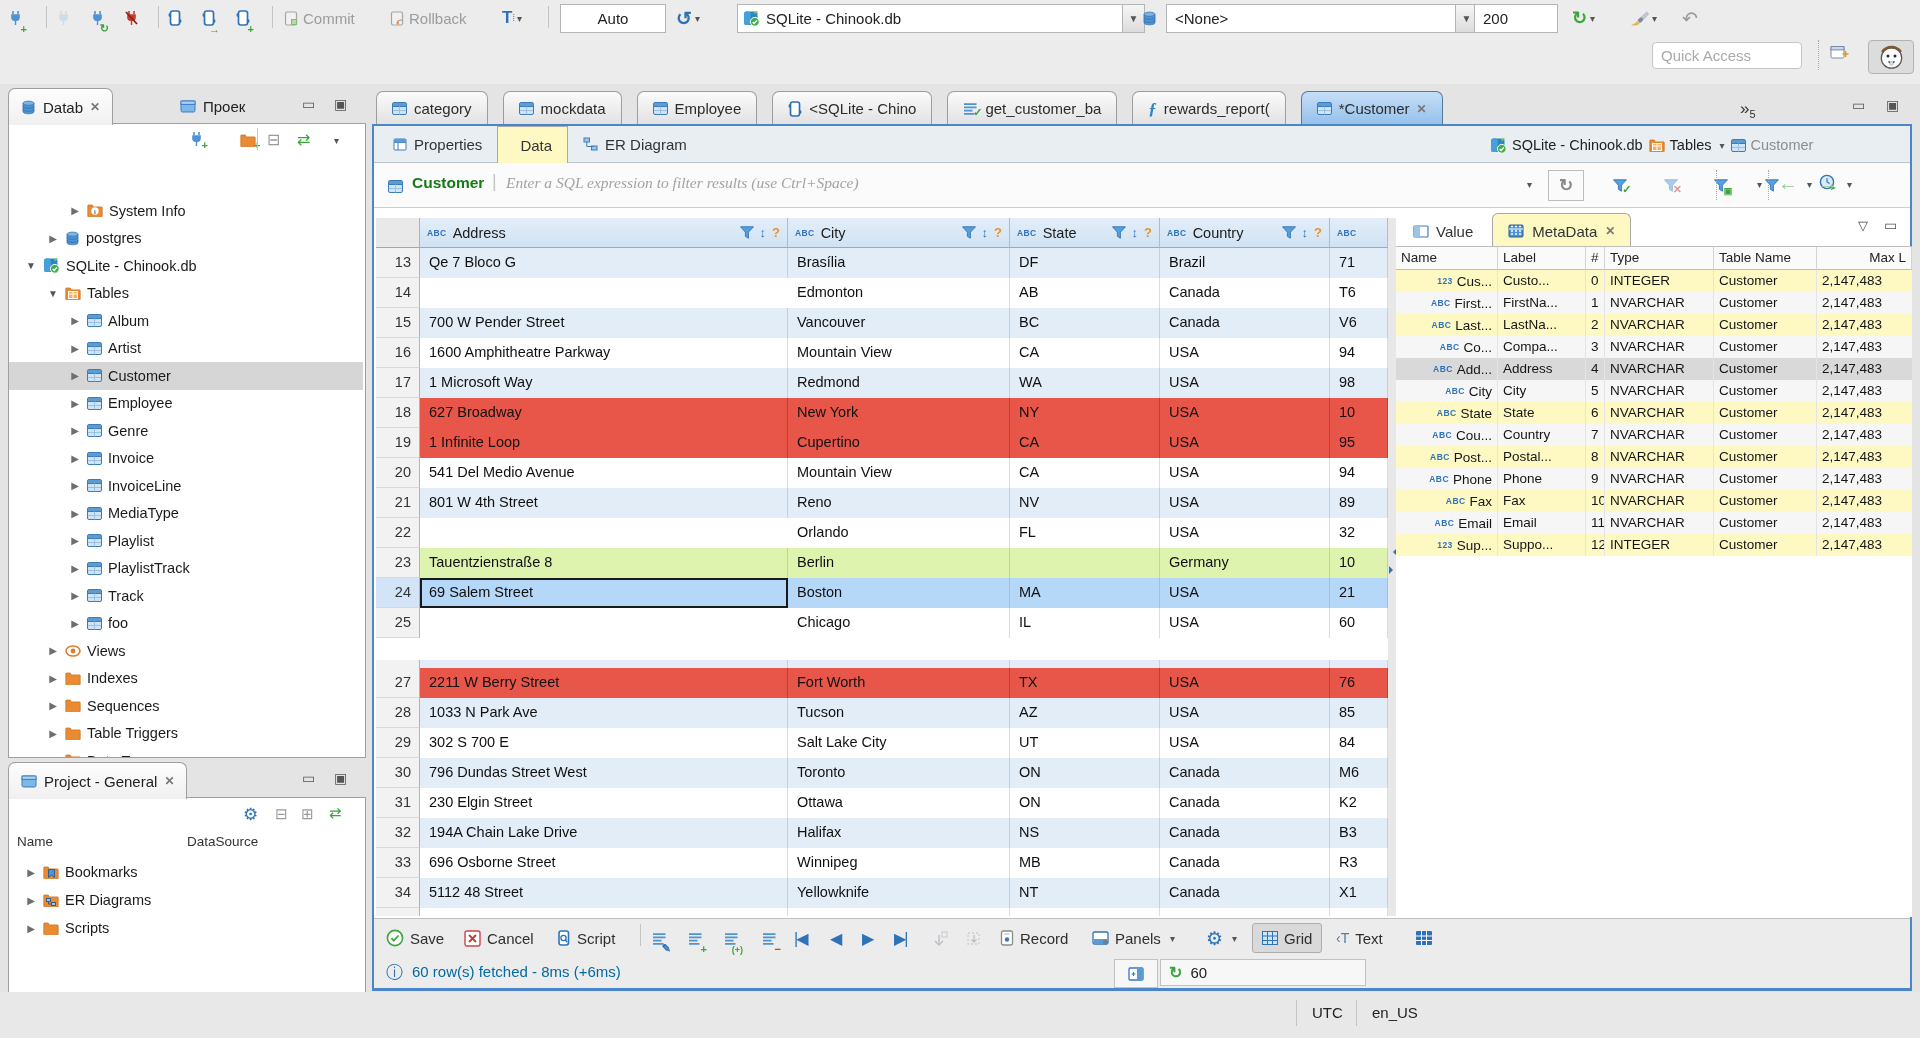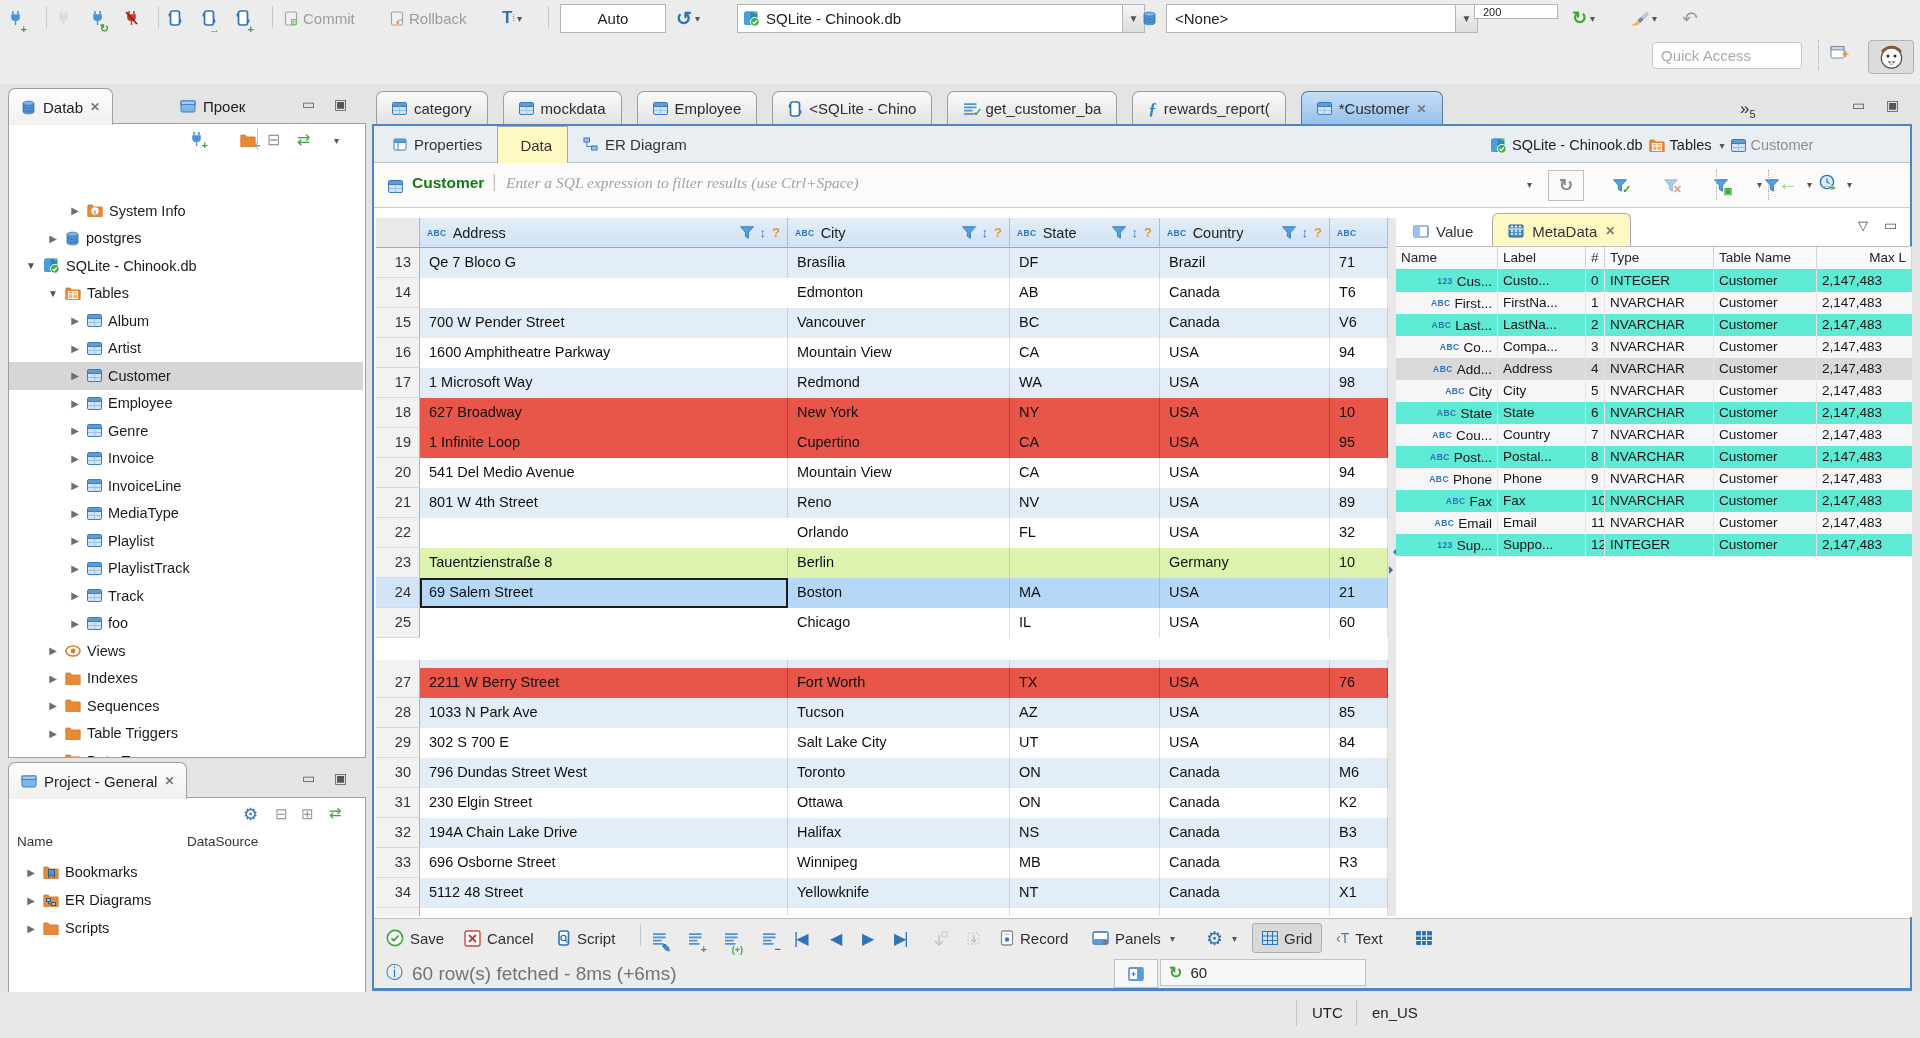--- a/index.html
+++ b/index.html
@@ -40,21 +40,21 @@
   .row.red{background:var(--row-red)}
   .row.green{background:var(--row-green)}
   .row.sel{background:var(--row-sel)}
   .rn{position:absolute;left:0;top:0;width:44px;height:30px;box-sizing:border-box;background:#f2f2f2;border-right:1px solid #b3b3b3;border-bottom:1px solid #d8d8d8;color:#333;font-size:14.5px;text-align:right;padding-right:8px;line-height:29px}
   .row.sel .rn{background:#d3e4f8}
   .gc{position:absolute;top:0;height:30px;box-sizing:border-box;line-height:29px;padding:0 9px;font-size:14.5px;color:#101010;white-space:nowrap;overflow:hidden;border-right:1px solid rgba(100,125,150,.25)}
   .row.red .gc{border-right:1px solid rgba(120,20,10,.35)}
   .focus-cell{outline:2px solid #1a1a1a;outline-offset:-2px}
   
   .mh{position:absolute;top:0;height:23px;box-sizing:border-box;background:#fafafa;border-right:1px solid #d4d4d4;border-bottom:1px solid #bdbdbd;font-size:13.5px;color:#222;line-height:22px;padding:0 5px;overflow:hidden;white-space:nowrap}
-  .mr{position:absolute;left:0;width:516px;height:22px;background:#5eead4}
+  .mr{position:absolute;left:0;width:516px;height:22px;background:#fef9c3}
   .mr.odd{background:#f6f6f6}
   .mr.sel{background:#d9d9d9}
   .mc{position:absolute;top:0;height:22px;box-sizing:border-box;line-height:21px;font-size:13.5px;color:#151515;padding:0 5px;white-space:nowrap;overflow:hidden;border-right:1px solid #e4e4e4}
   .mc.r{display:flex;justify-content:flex-end;align-items:center;gap:4px}
   
   .bti{position:absolute;top:925px;height:26px;display:flex;align-items:center;gap:6px;font-size:15px;color:#2f2f2f}
   .blue{color:#2e73b8}
   .green{color:#3da53d}
   .gray{color:#9a9a9a}
   input{font-family:"Liberation Sans",sans-serif}
@@ -169,21 +169,21 @@
         <svg width="15" height="15" viewBox="0 0 15 15">
           <path d="M2 3.2v8.6c0 1.2 2.5 2 5.5 2s5.5-.8 5.5-2V3.2" fill="#4e93d4" stroke="#2d6da8" stroke-width=".7"></path>
           <ellipse cx="7.5" cy="3.2" rx="5.5" ry="2.1" fill="#7db4e4" stroke="#2d6da8" stroke-width=".7"></ellipse>
           <path d="M2 6.4c0 1.1 2.5 1.9 5.5 1.9S13 7.5 13 6.4M2 9.4c0 1.1 2.5 1.9 5.5 1.9s5.5-.8 5.5-1.9" fill="none" stroke="#2d6da8" stroke-width=".7"></path>
         </svg>
       </span>
     <span class="combo" style="left:1166px;width:302px;padding-left:8px">
       <span>&lt;None&gt;</span>
       <span class="dd">▼</span>
     </span>
-    <input class="abs inp" style="left: 1474px; top: 4px; width: 84px; height: 15px; font-size: 11px;" value="200">
+    <input class="abs inp" style="left: 1474px; top: 4px; width: 84px; height: 29px; font-size: 15px;" value="200">
     <span class="tbi" style="left:1572px">
       <span class="green" style="font-size:18px;font-weight:bold">↻</span>
       <span class="caret">▾</span>
     </span>
     <span class="tbi" style="left:1630px">
       <span class="ic">
           <svg width="19" height="15" viewBox="0 0 19 15">
             <path d="M1 14c3.2-.8 4.4-1.8 6-4l2.6 2.4C7.6 14.6 5 15 1 14z" fill="#e8b64c"></path>
             <rect x="8" y="7" width="5" height="4" rx="1" transform="rotate(-42 10.5 9)" fill="#7a8aa0"></rect>
             <path d="M11.5 6l5.2-4.8 1.8 1.7-4.8 5.2z" fill="#c2cddc" stroke="#8a98ab" stroke-width=".6"></path>
@@ -1300,21 +1300,21 @@
   </span>
   <span class="bti ic" style="left:1416px">
       <svg width="16" height="14" viewBox="0 0 16 14">
         <rect width="16" height="14" rx="1" fill="#2e73b8"></rect>
         <path d="M0 5h16M0 9.5h16M5.5 0v14M10.5 0v14" stroke="#fff"></path>
       </svg>
     </span>
 
   <div class="abs" style="left:374px;top:956px;width:1536px;height:32px;background:#ececec"></div>
   <span class="abs blue" style="left:386px;top:961px;font-size:17px">ⓘ</span>
-  <span class="abs" style="left:412px;top:963px;font-size:19px;color:#737373">60 row(s) fetched - 8ms (+6ms)</span>
+  <span class="abs" style="left:412px;top:963px;font-size:15px;color:#0369a1">60 row(s) fetched - 8ms (+6ms)</span>
   <span class="abs" style="left:1114px;top:959px;width:42px;height:27px;background:#f7f7f7;border:1px solid #c2c2c2;display:flex;align-items:center;justify-content:center">
     <span class="ic">
         <svg width="16" height="14" viewBox="0 0 16 14">
           <rect x="1" y="1" width="14" height="12" rx="1" fill="#fff" stroke="#3478c8" stroke-width="1.3"></rect>
           <rect x="9" y="1" width="6" height="12" fill="#5d9bd3"></rect>
           <path d="M3.5 7h4M5.5 5v4" stroke="#3478c8" stroke-width="1.2"></path>
         </svg>
       </span>
   </span>
   <span class="abs" style="left:1160px;top:959px;width:206px;height:27px;background:#f7f7f7;border:1px solid #c2c2c2;display:flex;align-items:center;gap:8px;padding-left:8px;box-sizing:border-box">

